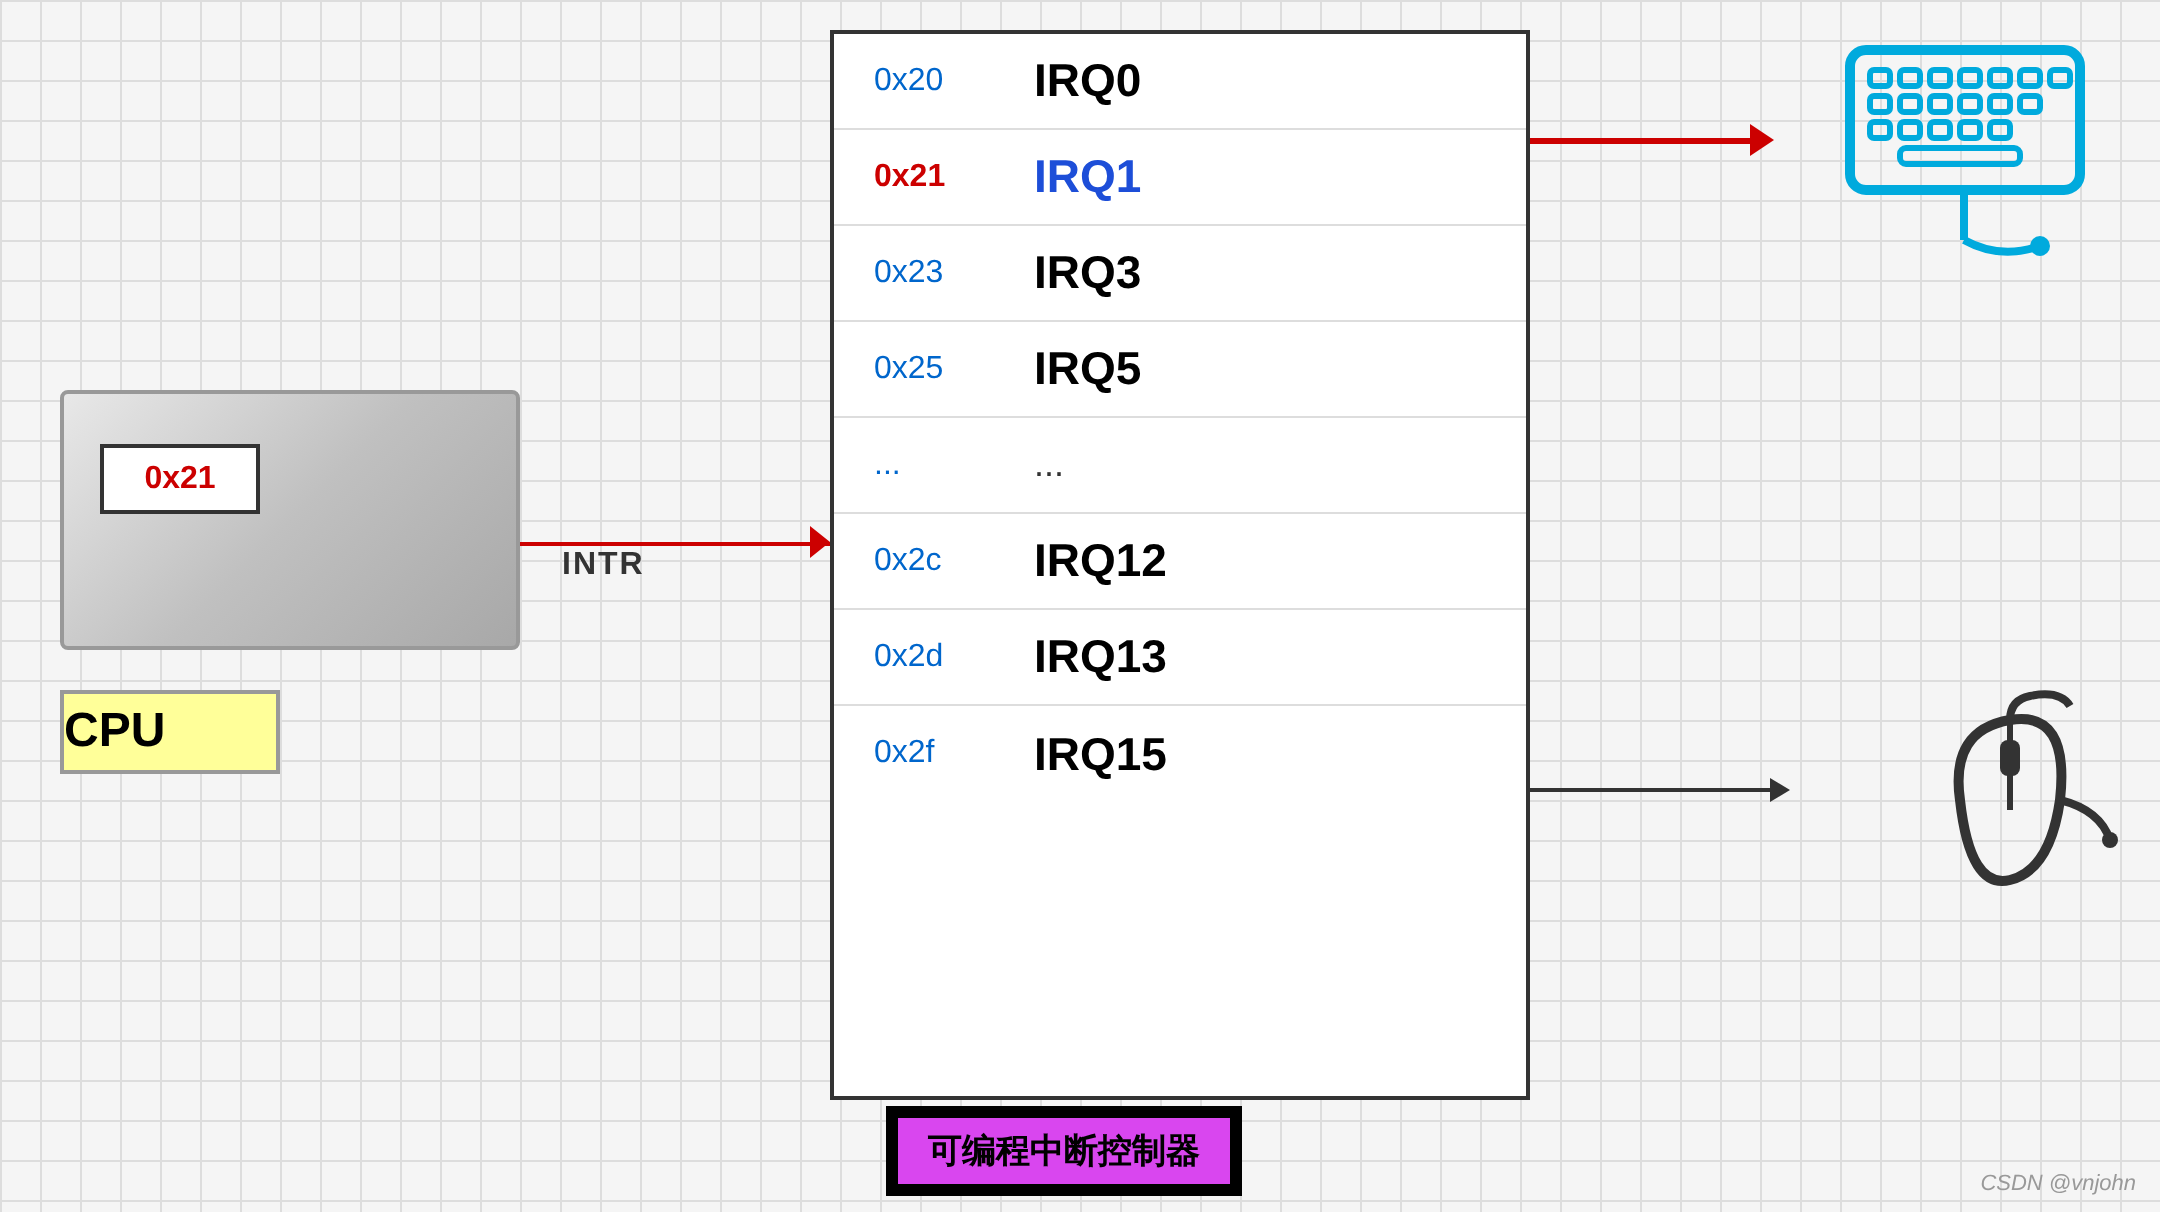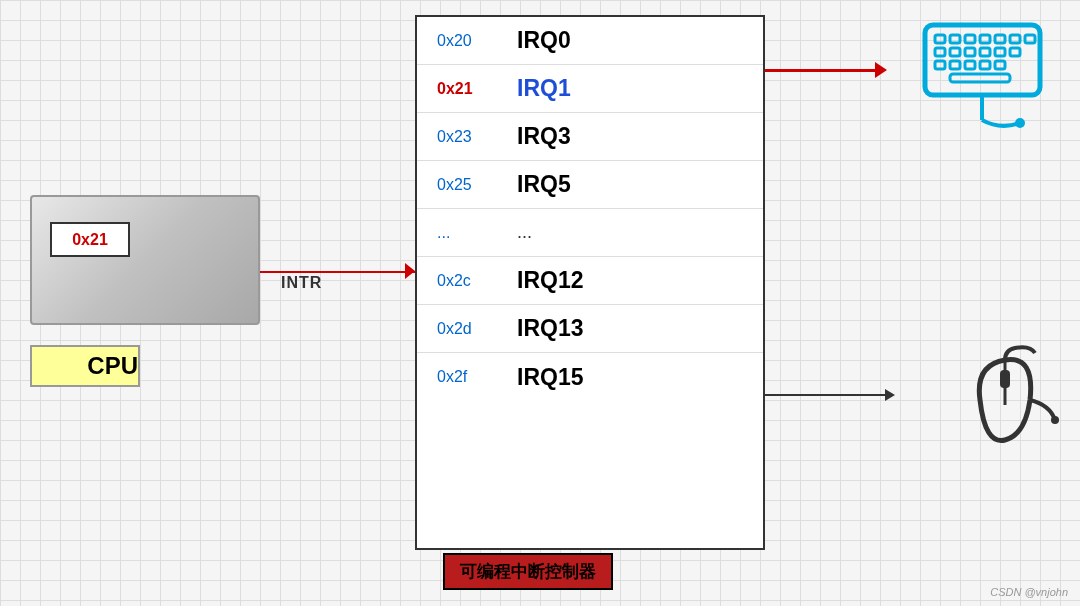--- a/index.html
+++ b/index.html
@@ -64,21 +64,21 @@
     .cpu-label {
       position: absolute;
       left: 30px;
       top: 345px;
       width: 110px;
       height: 42px;
       background: #ffff99;
       border: 2px solid #999;
       display: flex;
       align-items: center;
-      justify-content: flex-end;
+      justify-content: flex-start;
       font-size: 24px;
       font-weight: bold;
       color: #000;
     }
 
     
     .intr-line {
       position: absolute;
       left: 260px;
       top: 271px;
@@ -179,22 +179,22 @@
     .pic-dots {
       font-size: 18px;
       color: #333;
     }
 
     
     .pic-label {
       position: absolute;
       left: 443px;
       top: 553px;
-      background: #b91c1c;
-      border: 2px solid #000000;
+      background: #d946ef;
+      border: 6px solid #000000;
       padding: 5px 15px;
       font-size: 17px;
       font-weight: bold;
       color: #000;
       white-space: nowrap;
     }
 
     
     .keyboard-icon {
       position: absolute;

